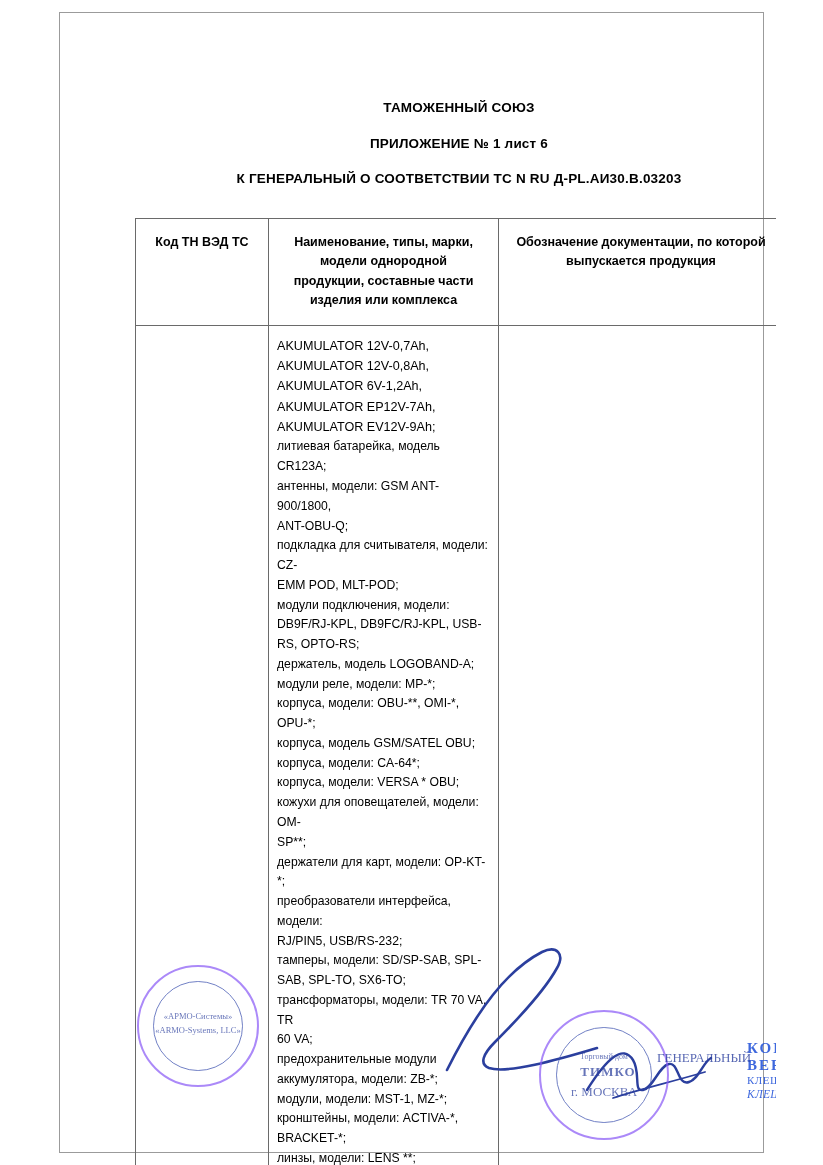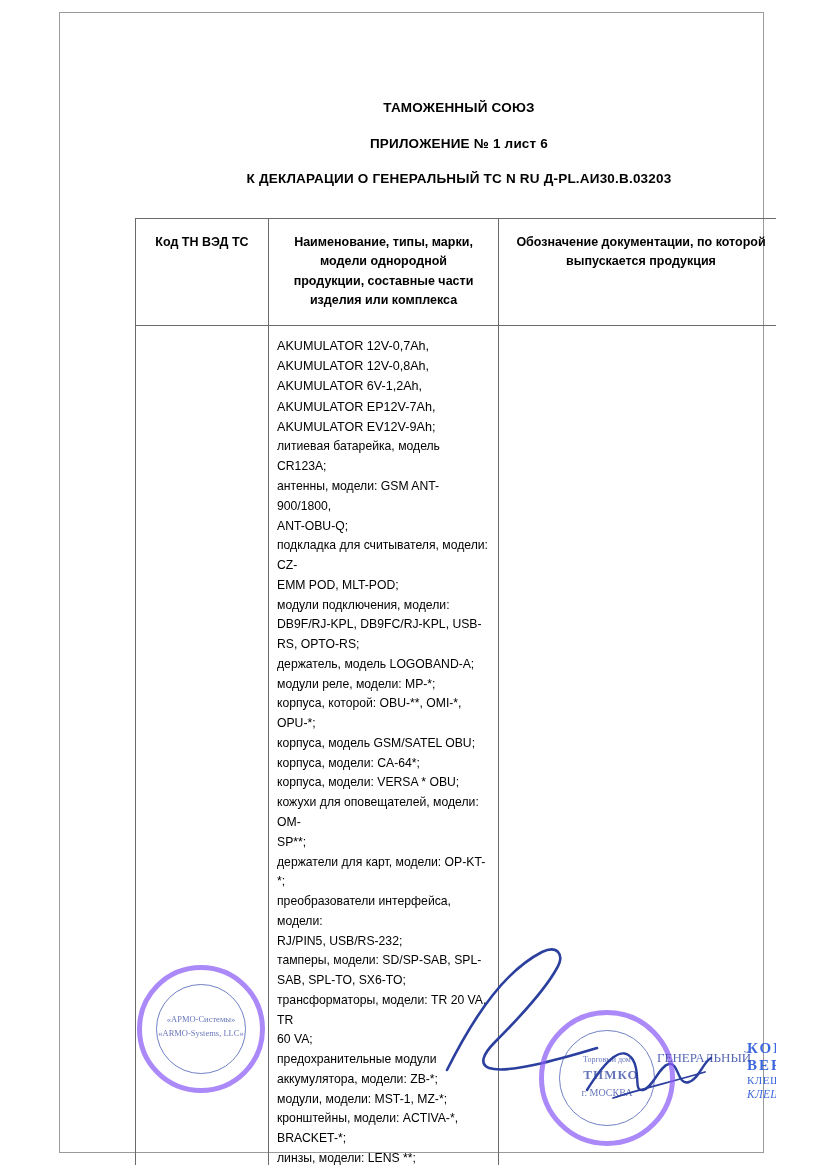--- a/index.html
+++ b/index.html
@@ -75,21 +75,21 @@
   .item { margin: 0; }
   .item.big { font-size: 12.6px; }
 
   
   .stamp {
     position: absolute;
     color: #2b3f9e;
     pointer-events: none;
   }
   .stamp-round {
-    border: 5px solid #8b5cf6;
+    border: 2px solid #8b5cf6;
     border-radius: 50%;
     opacity: 0.72;
   }
   .stamp-round .inner {
     position: absolute;
     border: 1px solid #3a4fae;
     border-radius: 50%;
     left: 12%;
     top: 12%;
     right: 12%;
@@ -112,21 +112,21 @@
   #stamp-armo .t1 { top: 44px; }
   #stamp-armo .t2 { top: 58px; }
   #stamp-timko {
     left: 492px;
     top: 1010px;
     width: 126px;
     height: 126px;
   }
   #stamp-timko .t1 { top: 40px; font-size: 8px; }
   #stamp-timko .t2 { top: 52px; font-weight: bold; font-size: 13px; letter-spacing: 1px; padding-left: 8px; }
-  #stamp-timko .t3 { top: 72px; font-size: 10px; }
+  #stamp-timko .t3 { top: 72px; font-size: 13px; }
 
   .copy-stamp {
     position: absolute;
     left: 700px;
     top: 1040px;
     width: 120px;
     color: #1d4ed8;
     font-family: "Liberation Serif", serif;
     opacity: 0.85;
   }
@@ -152,21 +152,21 @@
 </head>
 <body>
 
 <div class="page">
   <div class="page-border"></div>
 
   <div class="content">
 
     <div class="heading h1">ТАМОЖЕННЫЙ СОЮЗ</div>
     <div class="heading h2">ПРИЛОЖЕНИЕ № 1 лист 6</div>
-    <div class="heading h3">К ДЕКЛАРАЦИИ О ГЕНЕРАЛЬНЫЙ ТС N RU Д-PL.АИ30.В.03203</div>
+    <div class="heading h3">К ГЕНЕРАЛЬНЫЙ О СООТВЕТСТВИИ ТС N RU Д-PL.АИ30.В.03203</div>
 
     <table class="main">
       <colgroup>
         <col class="col1">
         <col class="col2">
         <col class="col3">
       </colgroup>
       <thead>
         <tr>
           <th class="col-head">Код ТН ВЭД ТС</th>
@@ -186,32 +186,32 @@
             <div class="item">литиевая батарейка, модель CR123A;</div>
             <div class="item">антенны, модели: GSM ANT-900/1800,</div>
             <div class="item">ANT-OBU-Q;</div>
             <div class="item">подкладка для считывателя, модели: CZ-</div>
             <div class="item">EMM POD, MLT-POD;</div>
             <div class="item">модули подключения, модели:</div>
             <div class="item">DB9F/RJ-KPL, DB9FC/RJ-KPL, USB-</div>
             <div class="item">RS, OPTO-RS;</div>
             <div class="item">держатель, модель LOGOBAND-A;</div>
             <div class="item">модули реле, модели: MP-*;</div>
-            <div class="item">корпуса, которой: OBU-**, OMI-*, OPU-*;</div>
+            <div class="item">корпуса, модели: OBU-**, OMI-*, OPU-*;</div>
             <div class="item">корпуса, модель GSM/SATEL OBU;</div>
             <div class="item">корпуса, модели: CA-64*;</div>
             <div class="item">корпуса, модели: VERSA * OBU;</div>
             <div class="item">кожухи для оповещателей, модели: OM-</div>
             <div class="item">SP**;</div>
             <div class="item">держатели для карт, модели: OP-KT-*;</div>
             <div class="item">преобразователи интерфейса, модели:</div>
             <div class="item">RJ/PIN5, USB/RS-232;</div>
             <div class="item">тамперы, модели: SD/SP-SAB, SPL-</div>
             <div class="item">SAB, SPL-TO, SX6-TO;</div>
-            <div class="item">трансформаторы, модели: TR 20 VA, TR</div>
+            <div class="item">трансформаторы, модели: TR 70 VA, TR</div>
             <div class="item">60 VA;</div>
             <div class="item">предохранительные модули</div>
             <div class="item">аккумулятора, модели: ZB-*;</div>
             <div class="item">модули, модели: MST-1, MZ-*;</div>
             <div class="item">кронштейны, модели: ACTIVA-*,</div>
             <div class="item">BRACKET-*;</div>
             <div class="item">линзы, модели: LENS **;</div>
 
           </td>
           <td class="body-cell"></td>

